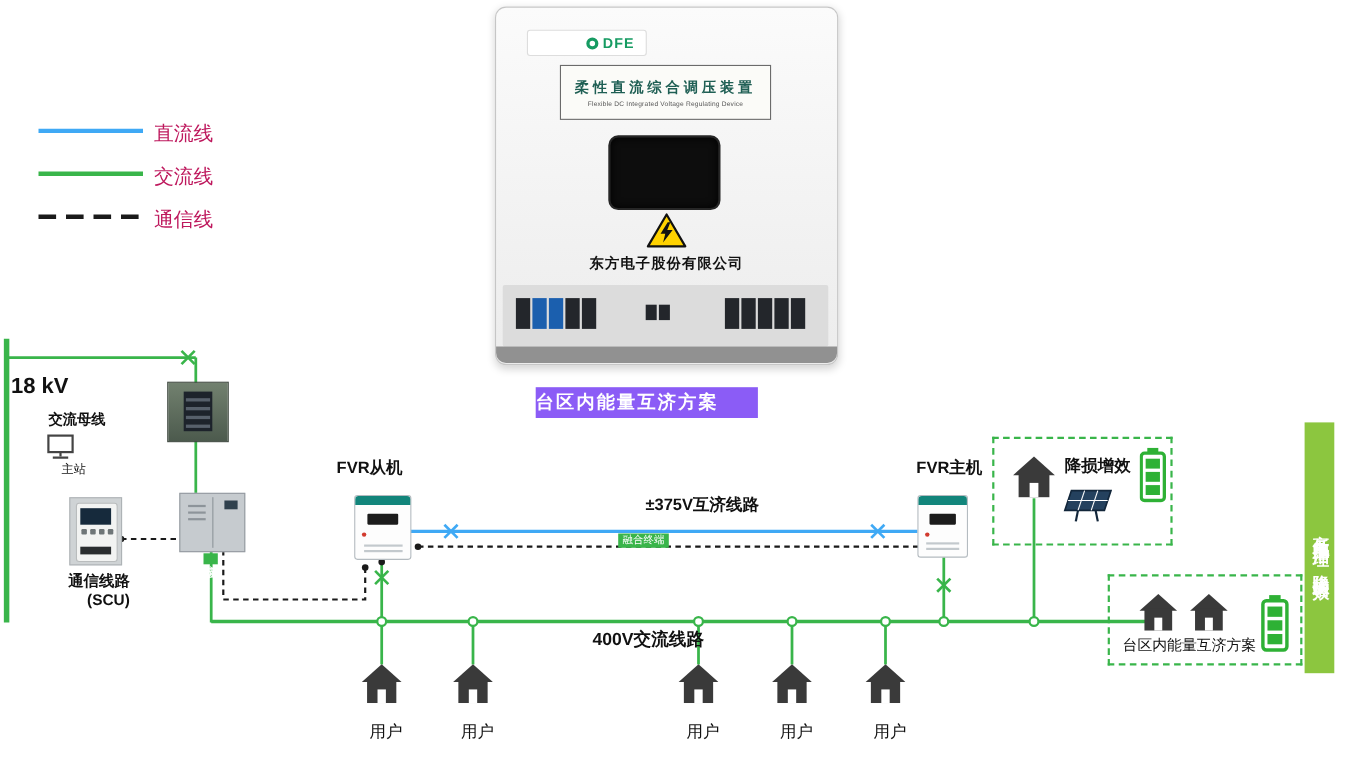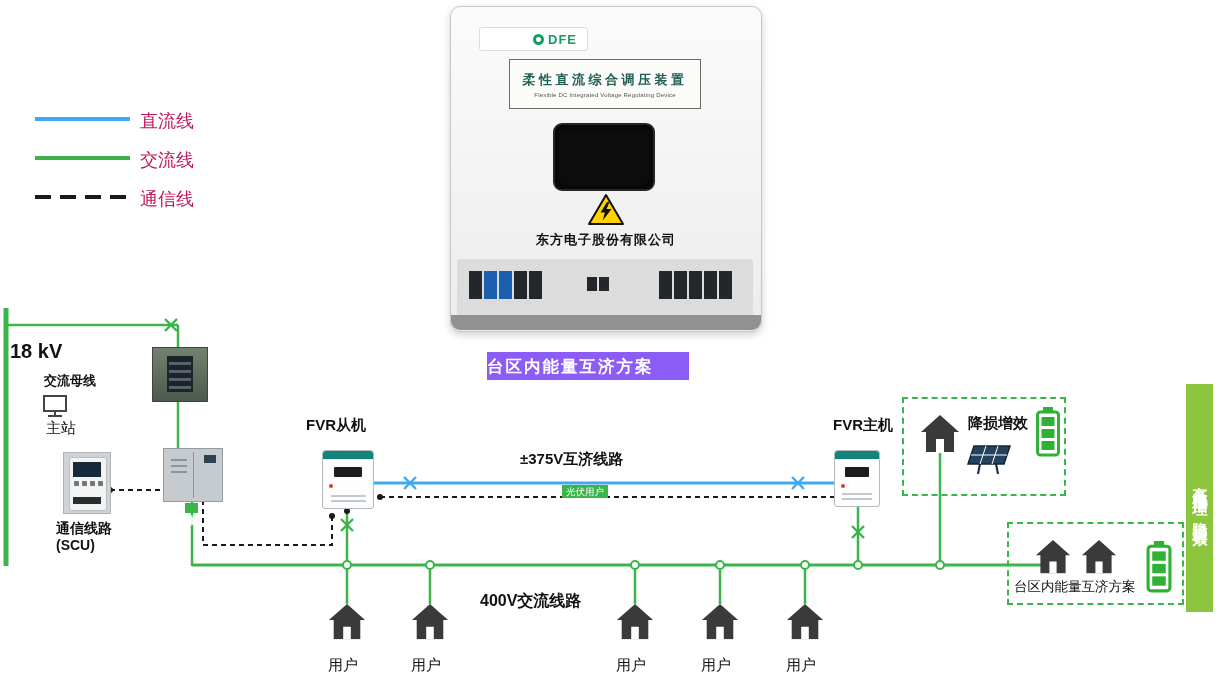--- a/index.html
+++ b/index.html
@@ -1,20 +1,20 @@
 <!DOCTYPE html>
 <html><head>
 <meta charset="utf-8">
 <style>
   html,body{margin:0;padding:0;background:#fff;font-family:"Liberation Sans",sans-serif;}
   #stage{position:relative;width:1225px;height:693px;background:#fff;overflow:hidden;}
   .abs{position:absolute;}
   .lbl{color:#111;white-space:nowrap;}
   .bold{font-weight:bold;}
-  .center{text-align:left;}
+  .center{text-align:right;}
 
   
   #wires{position:absolute;left:0;top:0;width:1225px;height:693px;pointer-events:none;}
   .dc{stroke:#3FA9F5;fill:none;}
   .ac{stroke:#39B54A;fill:none;}
   .comm{stroke:#1a1a1a;stroke-width:2;stroke-dasharray:5 4;fill:none;}
   .comm-thick{stroke:#1a1a1a;stroke-width:4;stroke-dasharray:16 9;fill:none;}
   .w25{stroke-width:2.5;} .w3{stroke-width:3;} .w4{stroke-width:4;} .w5{stroke-width:5;}
   .sw{stroke-width:2.4;}
   .node{fill:#fff;stroke:#39B54A;stroke-width:2;}
@@ -203,21 +203,21 @@
     <div class="fin" style="top:22px;"></div>
     <div class="fin" style="top:30px;"></div>
     <div class="fin" style="top:38px;"></div>
   </div>
 
   <svg class="abs" style="left:42px;top:394px;" width="28" height="26" viewBox="0 0 28 26">
     <rect x="2" y="2" width="22" height="15" fill="#fff" stroke="#444" stroke-width="2"></rect>
     <line x1="13" y1="17" x2="13" y2="21" stroke="#444" stroke-width="2"></line>
     <line x1="6" y1="22" x2="20" y2="22" stroke="#444" stroke-width="2"></line>
   </svg>
-  <div class="abs lbl" style="left:46px;top:419px;font-size:15px;">主站</div>
+  <div class="abs lbl" style="left:56px;top:419px;font-size:11px;">主站</div>
 
   <div id="scu-photo" class="abs">
     <div class="dev"></div>
     <div class="scr"></div>
     <span class="btn" style="left:10px;top:28px;"></span>
     <span class="btn" style="left:18px;top:28px;"></span>
     <span class="btn" style="left:26px;top:28px;"></span>
     <span class="btn" style="left:34px;top:28px;"></span>
     <div class="strip"></div>
   </div>
@@ -248,22 +248,22 @@
   <div class="abs lbl bold" style="left:833px;top:416px;font-size:15px;">FVR主机</div>
   <div id="fvr-slave" class="abs fvr">
     <div class="head"></div>
       <div class="scr"></div>
       <div class="dot"></div>
     <div class="grille" style="bottom:6px;"></div>
       <div class="grille" style="bottom:11px;"></div>
   </div>
 
   <div class="abs lbl bold center" style="left:520px;top:450px;width:170px;font-size:15px;">±375V互济线路</div>
-  <div class="abs green-tag" style="left:562px;top:485px;">光伏用户</div>
-  <div class="abs lbl bold center" style="left:480px;top:571px;width:160px;font-size:16px;margin-top:20px;">400V交流线路</div>
+  <div class="abs green-tag" style="left:562px;top:485px;">融合终端</div>
+  <div class="abs lbl bold center" style="left:480px;top:571px;width:160px;font-size:16px;">400V交流线路</div>
 
   <svg class="abs" style="left:328px;top:602px;" width="38" height="40" viewBox="0 0 40 40">
     <polygon points="20,1 1,18 39,18" fill="#3a3a3a"></polygon>
       <rect x="6" y="16" width="28" height="22" fill="#3a3a3a"></rect>
       <rect x="16" y="25" width="8" height="13" fill="#fff"></rect>
   </svg>
   <svg class="abs" style="left:411px;top:602px;" width="38" height="40" viewBox="0 0 40 40">
     <polygon points="20,1 1,18 39,18" fill="#3a3a3a"></polygon>
       <rect x="6" y="16" width="28" height="22" fill="#3a3a3a"></rect>
       <rect x="16" y="25" width="8" height="13" fill="#fff"></rect>

